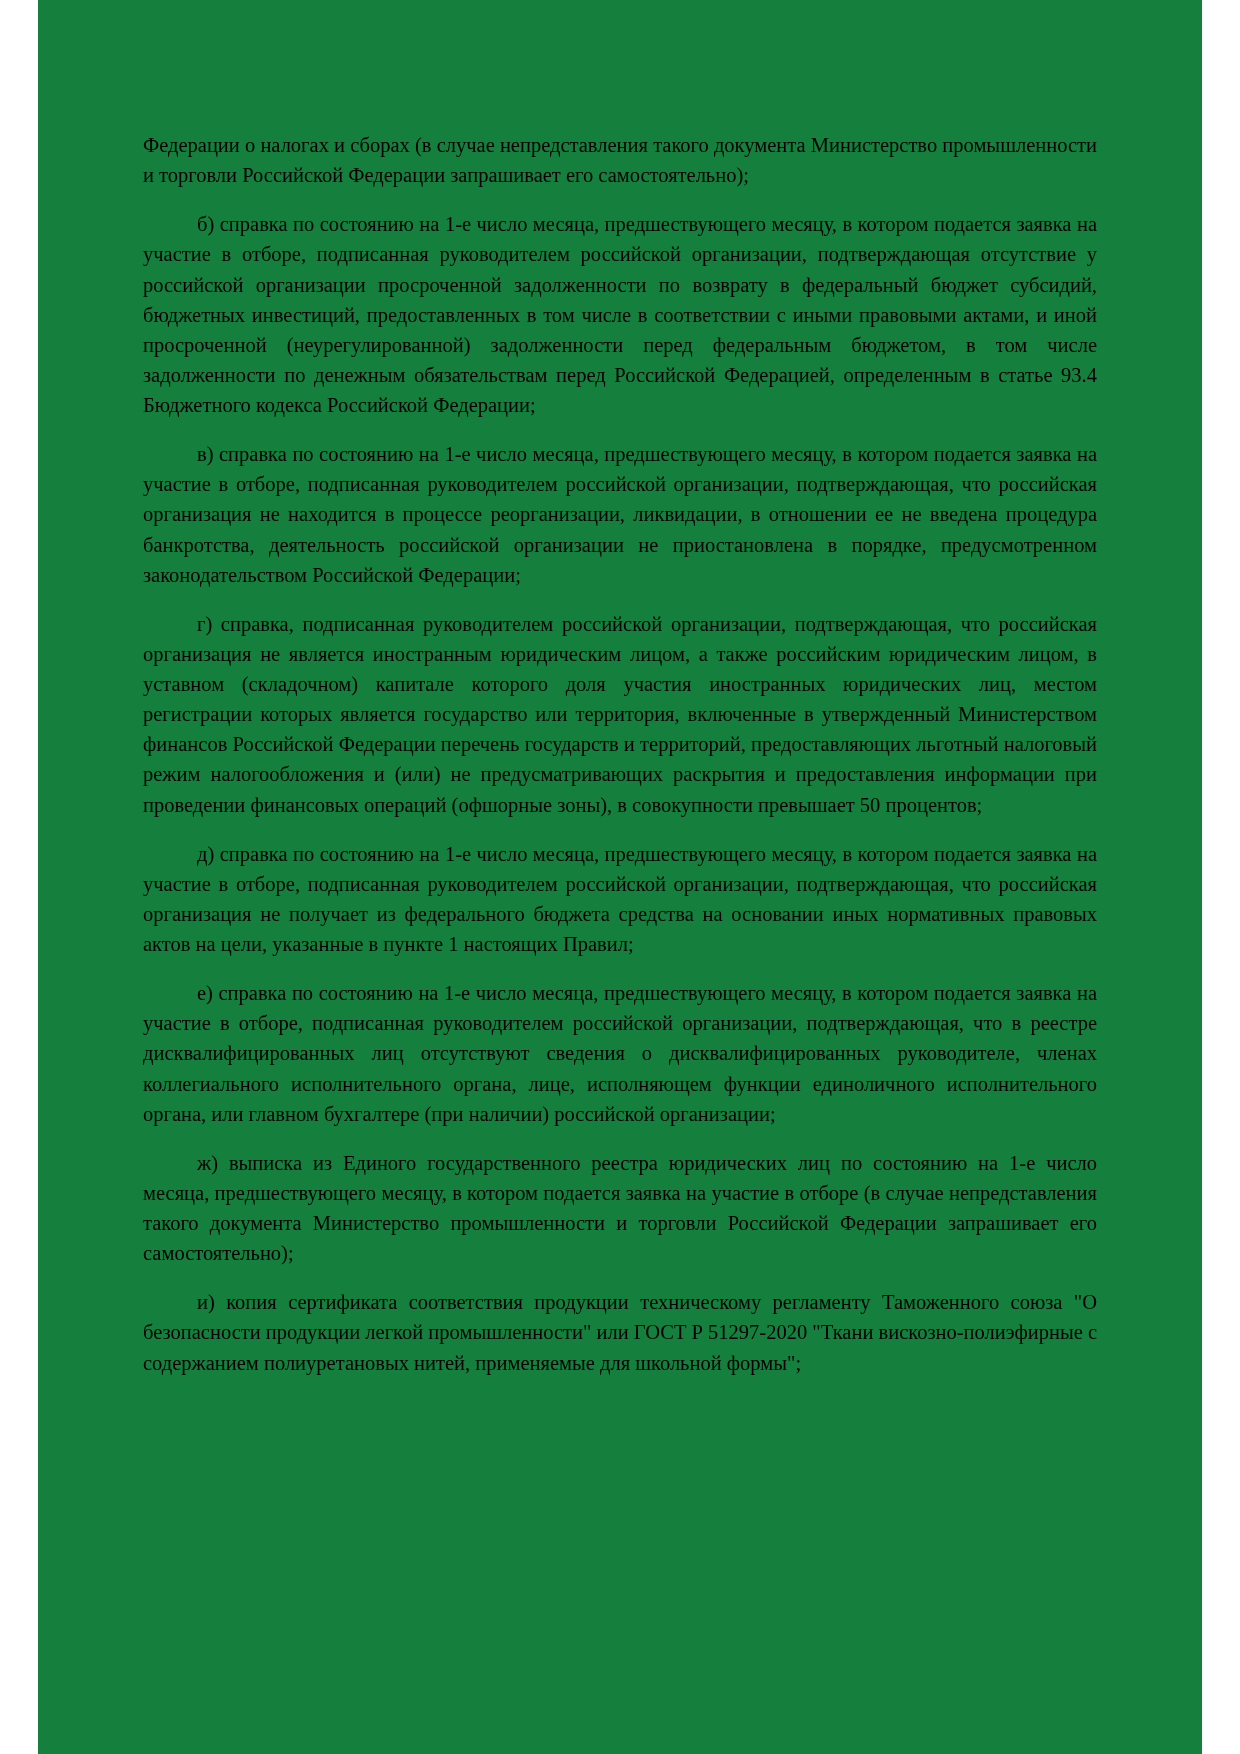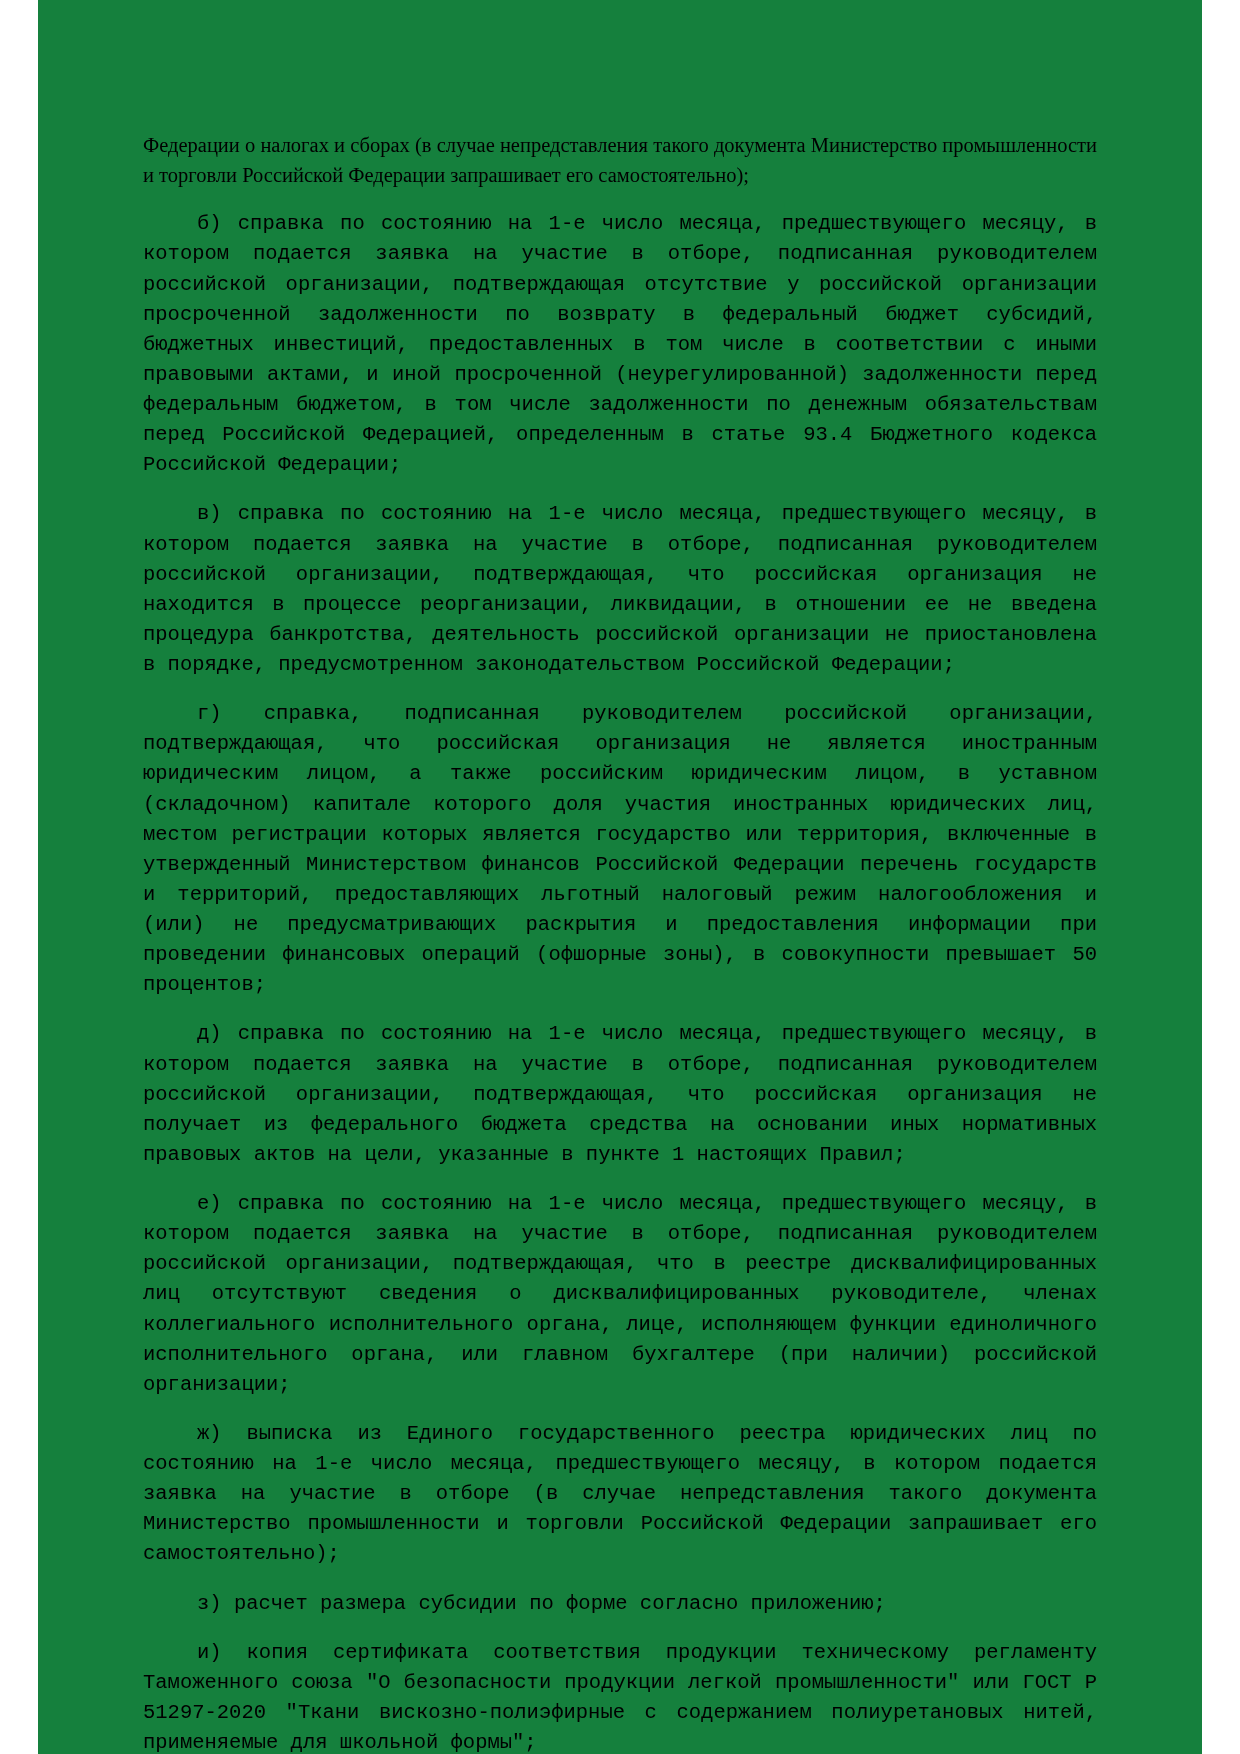--- a/index.html
+++ b/index.html
@@ -24,34 +24,32 @@
     text-align: justify;
     text-justify: inter-word;
     hyphens: none;
   }
   .para {
     margin: 0 0 19px 0;
     text-indent: 0;
   }
   .para.indent {
     text-indent: 54px;
-    font-family: Liberation Mono, monospace;
   }
   .para:last-child {
     margin-bottom: 0;
   }
 </style>
 </head>
 <body>
 
 <div class="page">
   <div class="doc-body">
     <p class="para">Федерации о налогах и сборах (в случае непредставления такого документа Министерство промышленности и торговли Российской Федерации запрашивает его самостоятельно);</p>
     <p class="para indent">б) справка по состоянию на 1-е число месяца, предшествующего месяцу, в котором подается заявка на участие в отборе, подписанная руководителем российской организации, подтверждающая отсутствие у российской организации просроченной задолженности по возврату в федеральный бюджет субсидий, бюджетных инвестиций, предоставленных в том числе в соответствии с иными правовыми актами, и иной просроченной (неурегулированной) задолженности перед федеральным бюджетом, в том числе задолженности по денежным обязательствам перед Российской Федерацией, определенным в статье 93.4 Бюджетного кодекса Российской Федерации;</p>
     <p class="para indent">в) справка по состоянию на 1-е число месяца, предшествующего месяцу, в котором подается заявка на участие в отборе, подписанная руководителем российской организации, подтверждающая, что российская организация не находится в процессе реорганизации, ликвидации, в отношении ее не введена процедура банкротства, деятельность российской организации не приостановлена в порядке, предусмотренном законодательством Российской Федерации;</p>
     <p class="para indent">г) справка, подписанная руководителем российской организации, подтверждающая, что российская организация не является иностранным юридическим лицом, а также российским юридическим лицом, в уставном (складочном) капитале которого доля участия иностранных юридических лиц, местом регистрации которых является государство или территория, включенные в утвержденный Министерством финансов Российской Федерации перечень государств и территорий, предоставляющих льготный налоговый режим налогообложения и (или) не предусматривающих раскрытия и предоставления информации при проведении финансовых операций (офшорные зоны), в совокупности превышает 50 процентов;</p>
     <p class="para indent">д) справка по состоянию на 1-е число месяца, предшествующего месяцу, в котором подается заявка на участие в отборе, подписанная руководителем российской организации, подтверждающая, что российская организация не получает из федерального бюджета средства на основании иных нормативных правовых актов на цели, указанные в пункте 1 настоящих Правил;</p>
     <p class="para indent">е) справка по состоянию на 1-е число месяца, предшествующего месяцу, в котором подается заявка на участие в отборе, подписанная руководителем российской организации, подтверждающая, что в реестре дисквалифицированных лиц отсутствуют сведения о дисквалифицированных руководителе, членах коллегиального исполнительного органа, лице, исполняющем функции единоличного исполнительного органа, или главном бухгалтере (при наличии) российской организации;</p>
     <p class="para indent">ж) выписка из Единого государственного реестра юридических лиц по состоянию на 1-е число месяца, предшествующего месяцу, в котором подается заявка на участие в отборе (в случае непредставления такого документа Министерство промышленности и торговли Российской Федерации запрашивает его самостоятельно);</p>
-    <p class="para indent">з) расчет размера субсидии по форме согласно приложению;</p>
     <p class="para indent">и) копия сертификата соответствия продукции техническому регламенту Таможенного союза "О безопасности продукции легкой промышленности" или ГОСТ Р 51297-2020 "Ткани вискозно-полиэфирные с содержанием полиуретановых нитей, применяемые для школьной формы";</p>
   </div>
 </div>
 
 </body></html>

